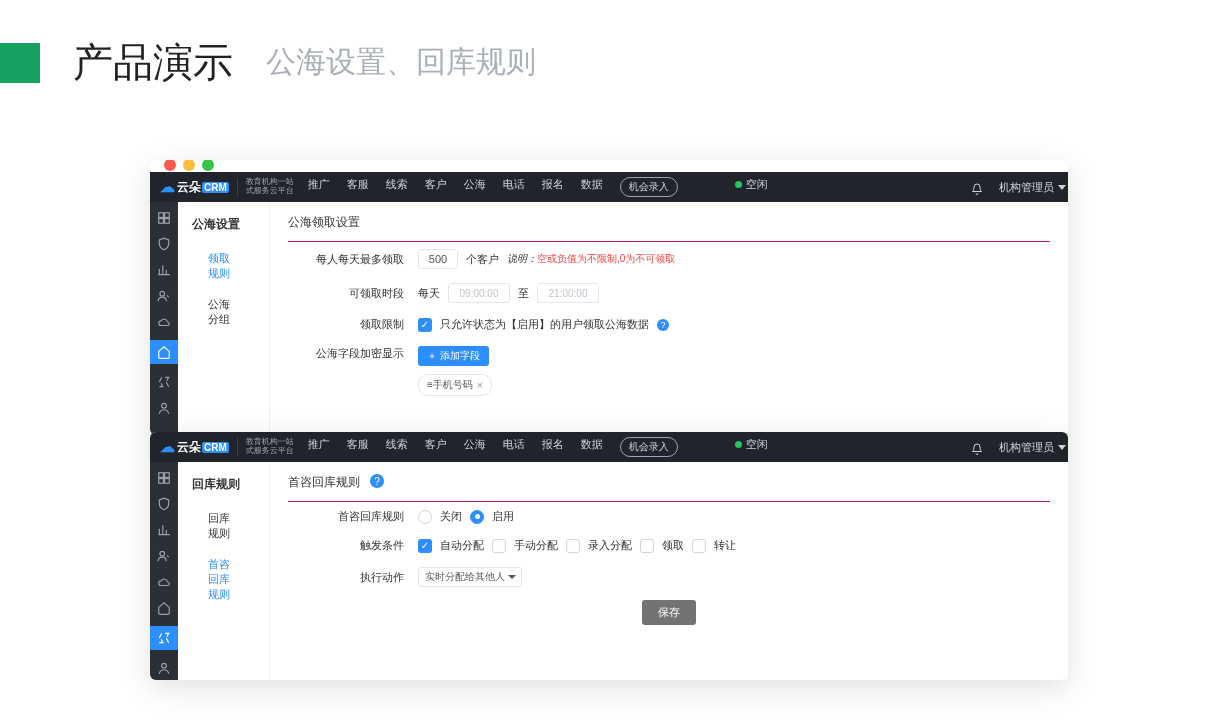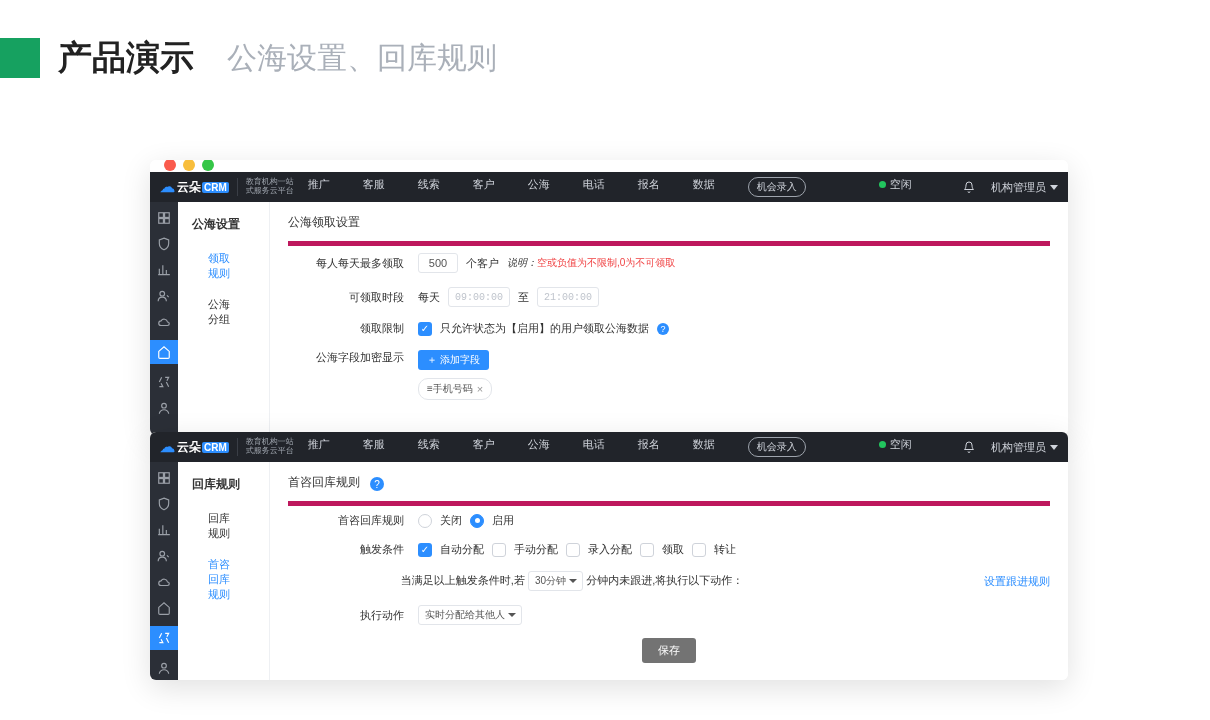--- a/index.html
+++ b/index.html
@@ -1,21 +1,21 @@
 <!DOCTYPE html>
 <html><head>
 <meta charset="utf-8">
 <style>
   * { box-sizing: border-box; margin: 0; padding: 0; font-family: "PingFang SC", "Microsoft YaHei", sans-serif; }
   body { background: #fff; width: 1210px; height: 720px; overflow: hidden; position: relative; }
 
   
   .slide-head { display: flex; align-items: center; gap: 18px; padding: 35px 0 0 0; }
   .green-block { width: 40px; height: 40px; background: #16a160; }
-  .title-main { font-size: 34px; font-weight: 700; color: #222; }
+  .title-main { font-size: 40px; font-weight: 400; color: #222; margin-left: 15px; }
   .title-sub { font-size: 30px; color: #aab0b9; margin-left: 15px; }
 
   
   .shot { position: absolute; background: #fff; border-radius: 6px; box-shadow: 0 8px 30px rgba(0,0,0,0.12); overflow: hidden; }
   #shot1 { left: 150px; top: 160px; width: 918px; height: 275px; }
   #shot2 { left: 150px; top: 432px; width: 918px; height: 248px; }
 
   
   .mac-dots { height: 12px; display: flex; align-items: center; gap: 7px; padding: 0 14px 2px; background: #fff; }
   .mac-dots span { width: 12px; height: 12px; border-radius: 50%; display: inline-block; }
@@ -24,52 +24,52 @@
   .dot-g { background: #35c647; }
 
   
   .topnav { background: #21242a; height: 30px; display: flex; align-items: center; color: #cfd3da; font-size: 11px; padding: 0 10px; position: relative; }
   .logo-box { display: flex; align-items: center; gap: 2px; color: #fff; }
   .logo-cloud { color: #2c8eff; font-weight: 700; font-size: 15px; }
   .logo-txt { font-size: 12px; font-weight: 600; color: #fff; display:flex; align-items:center; }
   .logo-crm { color: #fff; background: #2c8eff; font-size: 10px; padding: 0 2px; border-radius:2px; margin-left:1px;}
   .logo-sep { width:1px; height:18px; background:#3a3e46; margin:0 6px; }
   .logo-desc { font-size: 8px; color: #9ea4ad; line-height: 1.1; }
-  .nav-items { display: flex; gap: 33px; margin-left: 14px; }
+  .nav-items { display: flex; gap: 17px; margin-left: 14px; }
   .nav-items span { cursor: pointer; color: #cfd3da; }
   .nav-entry { display:inline-flex; align-items:center; gap:4px; padding: 2px 8px; border:1px solid #9ea4ad; border-radius: 10px; font-size:10px; color:#fff; }
   .status-dot { width:7px; height:7px; border-radius:50%; background:#22c55e; display:inline-block; margin-right:4px; }
-  .nav-right { position:absolute; right:10px; display:flex; align-items:center; gap:16px; }
+  .nav-right { position:absolute; right:2px; display:flex; align-items:flex-end; gap:16px; }
   .bell-i { width:12px;height:12px; }
   .user-role { display:flex; align-items:center; gap:4px; font-size:11px; }
   .caret { width:0;height:0;border-left:4px solid transparent;border-right:4px solid transparent;border-top:5px solid #cfd3da; }
 
   
   .bodyrow { display:flex; height: calc(100% - 42px); }
   #shot2 .bodyrow { height: calc(100% - 30px); }
 
   .iconcol { width:28px; background:#2b2f37; display:flex; flex-direction:column; align-items:center; padding-top:8px; gap:10px; }
   .iconcol .ic { width:16px; height:16px; display:flex; align-items:center; justify-content:center; color:#9ba0a8; }
   .iconcol .ic.on { background:#2c8eff; color:#fff; width:28px; height:24px; }
   .ic svg { width:14px; height:14px; }
 
   .sidecol { width:92px; background:#fff; border-right:1px solid #eef0f3; padding-top:8px; }
   .side-title { font-size:12px; color:#333; font-weight:600; padding:6px 0 10px 14px; }
   .side-item { font-size:11px; color:#333; padding:8px 30px; cursor:pointer; }
   .side-item.on { color:#2c8eff; }
 
   .mainpane { flex:1; background:#fff; padding:8px 18px; color:#333; font-size:11px; overflow:hidden; }
-  .sec-title { font-size:12px; color:#333; padding:4px 0 10px; display:flex; align-items:flex-end; gap:10px; border-bottom:5px solid #be185d;}
+  .sec-title { font-size:12px; color:#333; padding:4px 0 10px; display:flex; align-items:flex-start; gap:10px; border-bottom:1px solid #be185d;}
   .sec-title .q { width:14px;height:14px;border-radius:50%;background:#2c8eff;color:#fff;font-size:10px;display:inline-flex;align-items:center;justify-content:center;}
 
   .form-row { display:flex; align-items:center; padding:7px 0; }
   .form-label { width:130px; text-align:right; color:#333; font-size:11px; padding-right:14px; }
   .form-body { display:flex; align-items:center; gap:8px; flex-wrap:wrap; }
   .small-input { width:40px; height:20px; border:1px solid #e2e5ea; border-radius:3px; text-align:center; font-size:11px; color:#555; background:#fff;}
-  .time-input { width:62px; height:20px; border:1px solid #e2e5ea; border-radius:3px; text-align:center; font-size:10px; color:#bfc4cc; background:#fff;font-family:Liberation Mono, monospace;}
+  .time-input { width:62px; height:20px; border:1px solid #e2e5ea; border-radius:3px; text-align:center; font-size:10px; color:#bfc4cc; background:#fff;}
   .hint { color:#f04142; font-size:10px; }
   .hint .lbl { color:#333;font-style:italic; }
   .chk { width:14px; height:14px; background:#2c8eff; border-radius:3px; display:inline-flex; align-items:center; justify-content:center; color:#fff; font-size:10px;}
   .chk.off { background:#fff; border:1px solid #cfd3da; }
   .q-sm { width:12px;height:12px;border-radius:50%;background:#2c8eff;color:#fff;font-size:9px;display:inline-flex;align-items:center;justify-content:center;}
   .btn-add { background:#2c8eff; color:#fff; border-radius:3px; padding:3px 9px; font-size:10px; display:inline-flex; align-items:center; gap:3px; cursor:pointer;}
   .chip { border:1px solid #e2e5ea; color:#555; font-size:10px; padding:3px 8px; border-radius:10px; display:inline-flex; align-items:center; gap:4px;}
   .chip .x { color:#999; cursor:pointer; font-size:11px; }
 
   .radio { width:14px; height:14px; border:1px solid #cfd3da; border-radius:50%; display:inline-flex; align-items:center; justify-content:center; cursor:pointer;}
@@ -360,33 +360,20 @@
             <span>手动分配</span>
           <span class="chk off"></span>
             <span>录入分配</span>
           <span class="chk off"></span>
             <span>领取</span>
           <span class="chk off"></span>
             <span>转让</span>
         </div>
       </div>
 
-      <div class="form-row">
-        <div class="form-label"></div>
-        <div class="form-body" style="width:100%; justify-content:space-between;">
-          <span>
-            <span>当满足以上触发条件时,若</span>
-            <span class="sel">
-                <span>30分钟</span>
-              </span>
-            <span>分钟内未跟进,将执行以下动作：</span>
-          </span>
-          <span class="link">设置跟进规则</span>
-        </div>
-      </div>
 
       <div class="form-row">
         <div class="form-label">执行动作</div>
         <div class="form-body">
           <span class="sel">
               <span>实时分配给其他人</span>
             </span>
         </div>
       </div>
 

